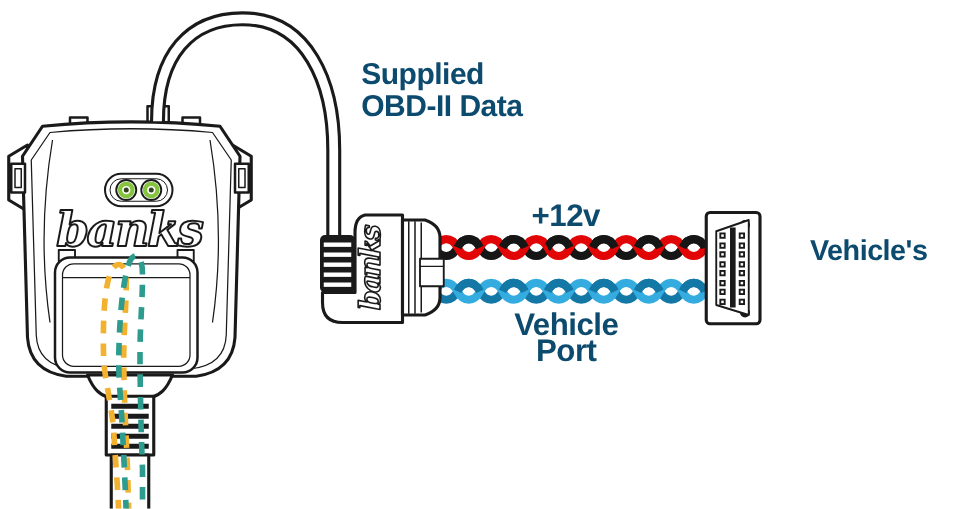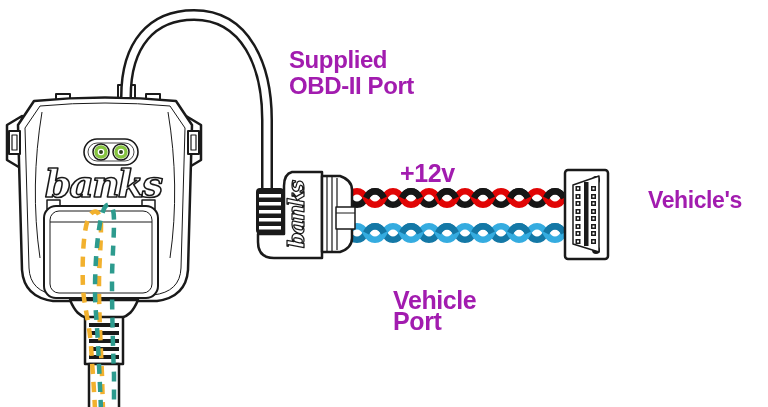--- a/index.html
+++ b/index.html
@@ -2,26 +2,26 @@
 <html><head>
 <meta charset="utf-8">
 <style>
   html,body{margin:0;padding:0;background:#fff;}
   .stage{
     position:relative;width:768px;height:407px;background:#fff;overflow:hidden;
     font-family:"Liberation Sans",sans-serif;
   }
   .stage svg{position:absolute;left:0;top:0;}
   .label{
-    position:absolute;font-weight:bold;color:#a21caf;letter-spacing:-0.4px;
+    position:absolute;font-weight:bold;color:#0c4a6e;letter-spacing:-0.4px;
   }
   .label div{white-space:nowrap;}
   .lbl-cable{left:289px;top:47px;font-size:24px;line-height:26px;}
-  .lbl-power{left:400px;top:159px;width:92px;font-size:25px;text-align:left;}
-  .lbl-data{left:393px;top:250px;width:120px;font-size:25px;line-height:21px;margin-top:40px;}
+  .lbl-power{left:388px;top:159px;width:92px;font-size:25px;text-align:right;}
+  .lbl-data{left:393px;top:250px;width:120px;font-size:25px;line-height:21px;text-align:center;}
   .lbl-port{left:620px;top:188px;font-size:23px;line-height:24px;margin-left:28px;}
   .logo-text{
     font-family:"DejaVu Serif",serif;font-style:italic;font-weight:bold;
     fill:#ffffff;stroke:#1a1a1a;letter-spacing:-2px;
   }
 </style>
 </head>
 <body>
 
 <div class="stage">
@@ -158,21 +158,21 @@
             <rect x="592.5" y="225.5" width="2" height="2"></rect>
         <rect x="592.5" y="232.5" width="2" height="2"></rect>
             <rect x="592.5" y="240.5" width="2" height="2"></rect>
       </g>
     </g>
   </g>
 </svg>
 
   <div class="label lbl-cable">
     <div>Supplied</div>
-    <div>OBD-II Port</div>
+    <div>OBD-II Data</div>
   </div>
 
   <div class="label lbl-power">+12v</div>
 
   <div class="label lbl-data">
     <div>Vehicle</div>
     <div>Port</div>
   </div>
 
   <div class="label lbl-port">

